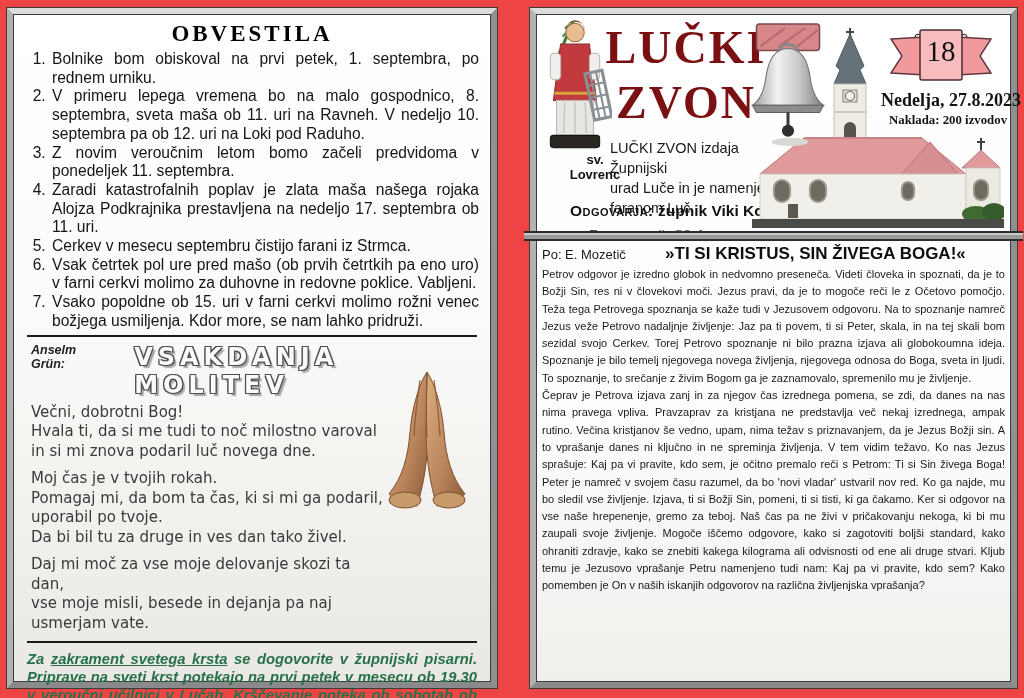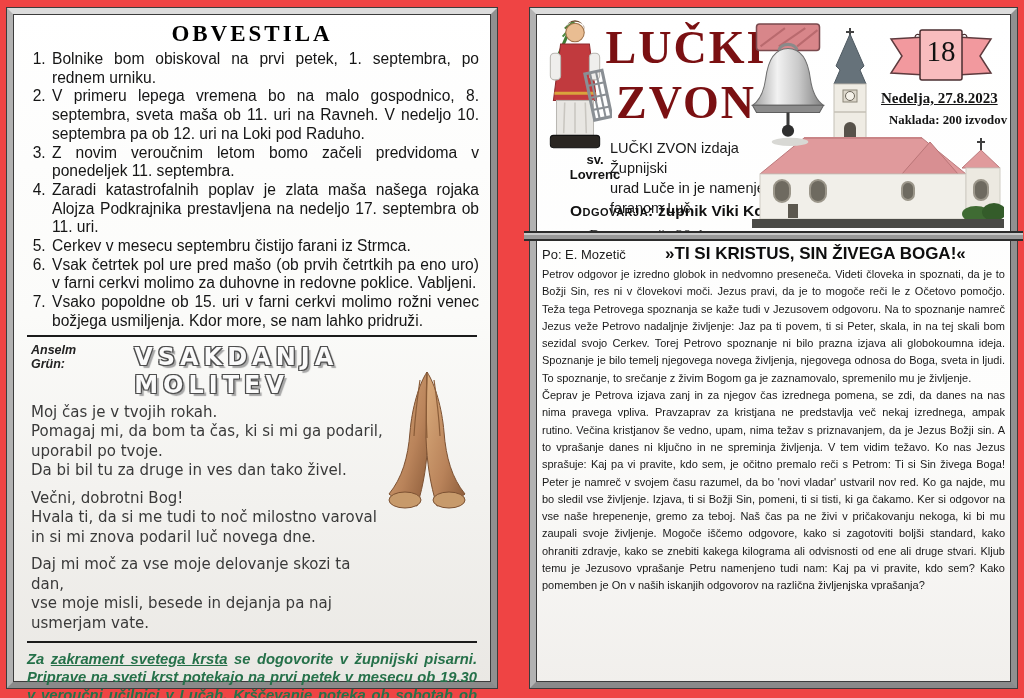--- a/index.html
+++ b/index.html
@@ -61,21 +61,21 @@
     letter-spacing:2px; color:#7a1012;
   }
   .church-photo { position:absolute; left:216px; top:10px; z-index:1; }
   .bell { position:absolute; left:208px; top:8px; z-index:3; }
   .ribbon { position:absolute; left:352px; top:13px; width:106px; height:56px; z-index:4; }
   .ribbon-number {
     position:absolute; left:0; top:8px; width:100%; text-align:center;
     font-family:"Liberation Serif", serif; font-size:29px; color:#111;
   }
   .issue-date { position:absolute; left:345px; top:76px; width:120px; z-index:4;
-    font-family:"Liberation Serif", serif; font-weight:bold; font-size:15px; white-space:nowrap; color:#141414;text-decoration:underline; }
+    font-family:"Liberation Serif", serif; font-weight:bold; font-size:18px; white-space:nowrap; color:#141414; }
   .circulation { position:absolute; left:353px; top:99px; width:120px; z-index:4;
     font-family:Liberation Serif, serif; font-weight:bold; font-size:12.8px; white-space:nowrap; color:#141414; }
   .publisher { position:absolute; left:74px; top:124px; width:170px; font-size:14.5px; line-height:20px; color:#1a1a1a; }
   .responsible { position:absolute; left:34px; top:188px; font-size:15.5px; white-space:nowrap; color:#111; }
   .responsible .caps { font-variant:small-caps; letter-spacing:0.5px; font-weight:bold; }
   .responsible .name { font-weight:bold; }
   .reading-note { position:absolute; left:34px; top:210px; font-family:"Liberation Serif", serif; font-size:15.5px; color:#1c1c1c; white-space:nowrap; }
   .hand-glyph { font-family:"DejaVu Sans", sans-serif; font-size:17px; color:#5f6b77; position:relative; top:1px; }
   .header-divider {
     position:absolute; left:-12px; right:-12px; top:217px; height:10px; z-index:5;
@@ -111,28 +111,28 @@
 
       <hr class="rule">
 
       <div class="prayer-block">
         <div class="prayer-head">
           <span class="prayer-author">Anselm Grün:</span>
           <span class="prayer-title">VSAKDANJA MOLITEV</span>
         </div>
         <div class="prayer-body">
           <div class="prayer-stanza">
+            <div>Večni, dobrotni Bog!</div>
+            <div>Hvala ti, da si me tudi to noč milostno varoval</div>
+            <div>in si mi znova podaril luč novega dne.</div>
+          </div>
+          <div class="prayer-stanza">
             <div>Moj čas je v tvojih rokah.</div>
             <div>Pomagaj mi, da bom ta čas, ki si mi ga podaril, uporabil po tvoje.</div>
             <div>Da bi bil tu za druge in ves dan tako živel.</div>
-          </div>
-          <div class="prayer-stanza">
-            <div>Večni, dobrotni Bog!</div>
-            <div>Hvala ti, da si me tudi to noč milostno varoval</div>
-            <div>in si mi znova podaril luč novega dne.</div>
           </div>
           <div class="prayer-stanza">
             <div>Daj mi moč za vse moje delovanje skozi ta dan,</div>
             <div>vse moje misli, besede in dejanja pa naj usmerjam vate.</div>
           </div>
         </div>
 
         <svg class="hands-img" width="100" height="150" viewBox="0 0 100 148">
           <defs>
             <linearGradient id="skin" x1="0" y1="0" x2="1" y2="1">

